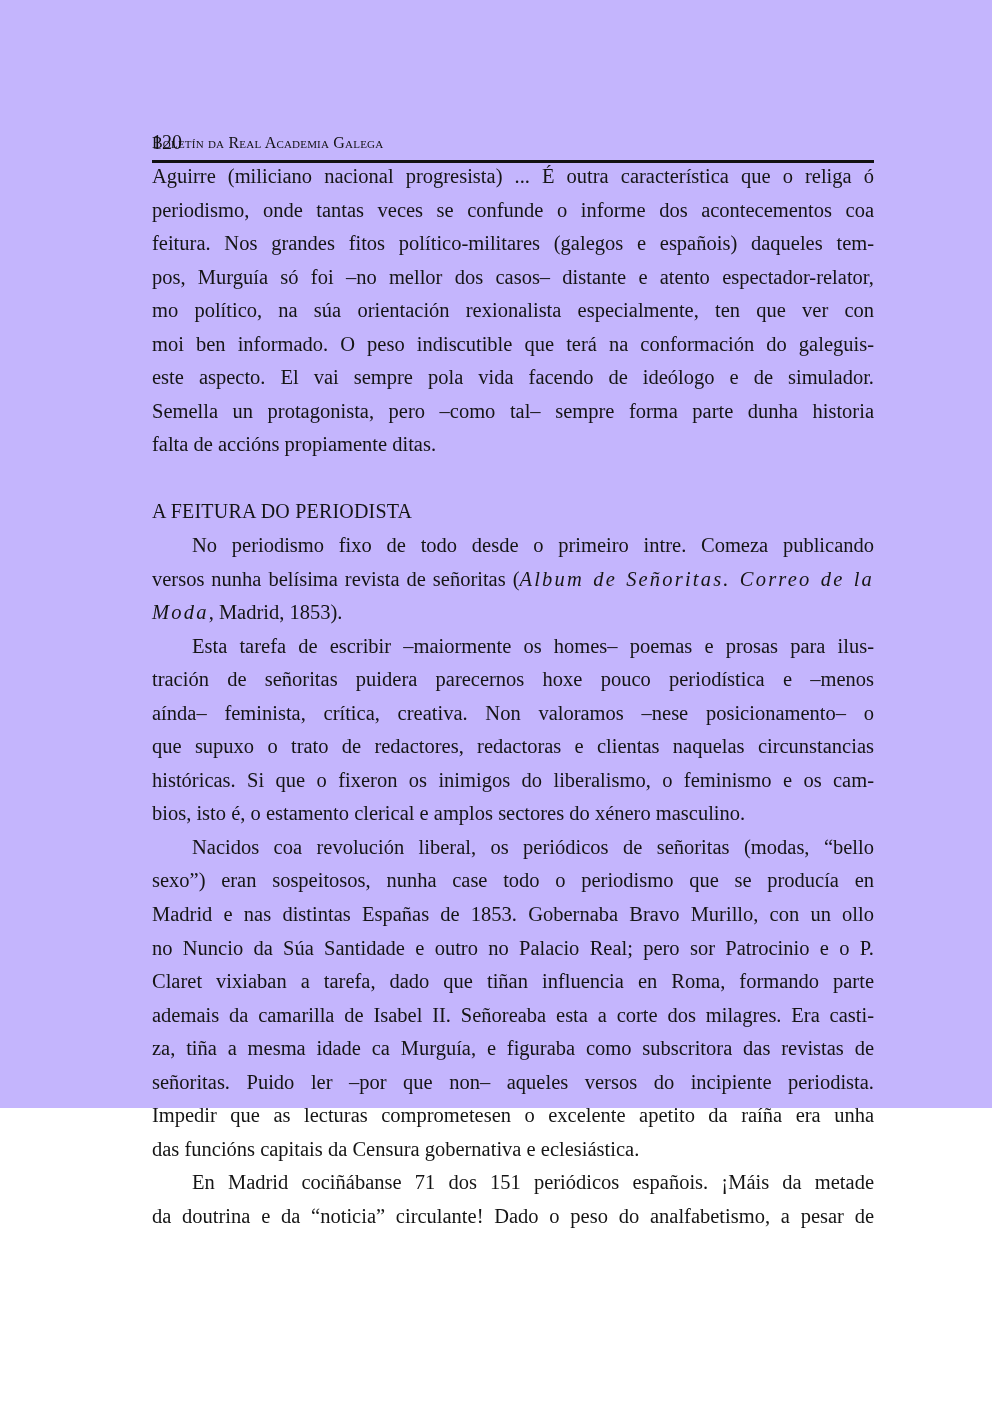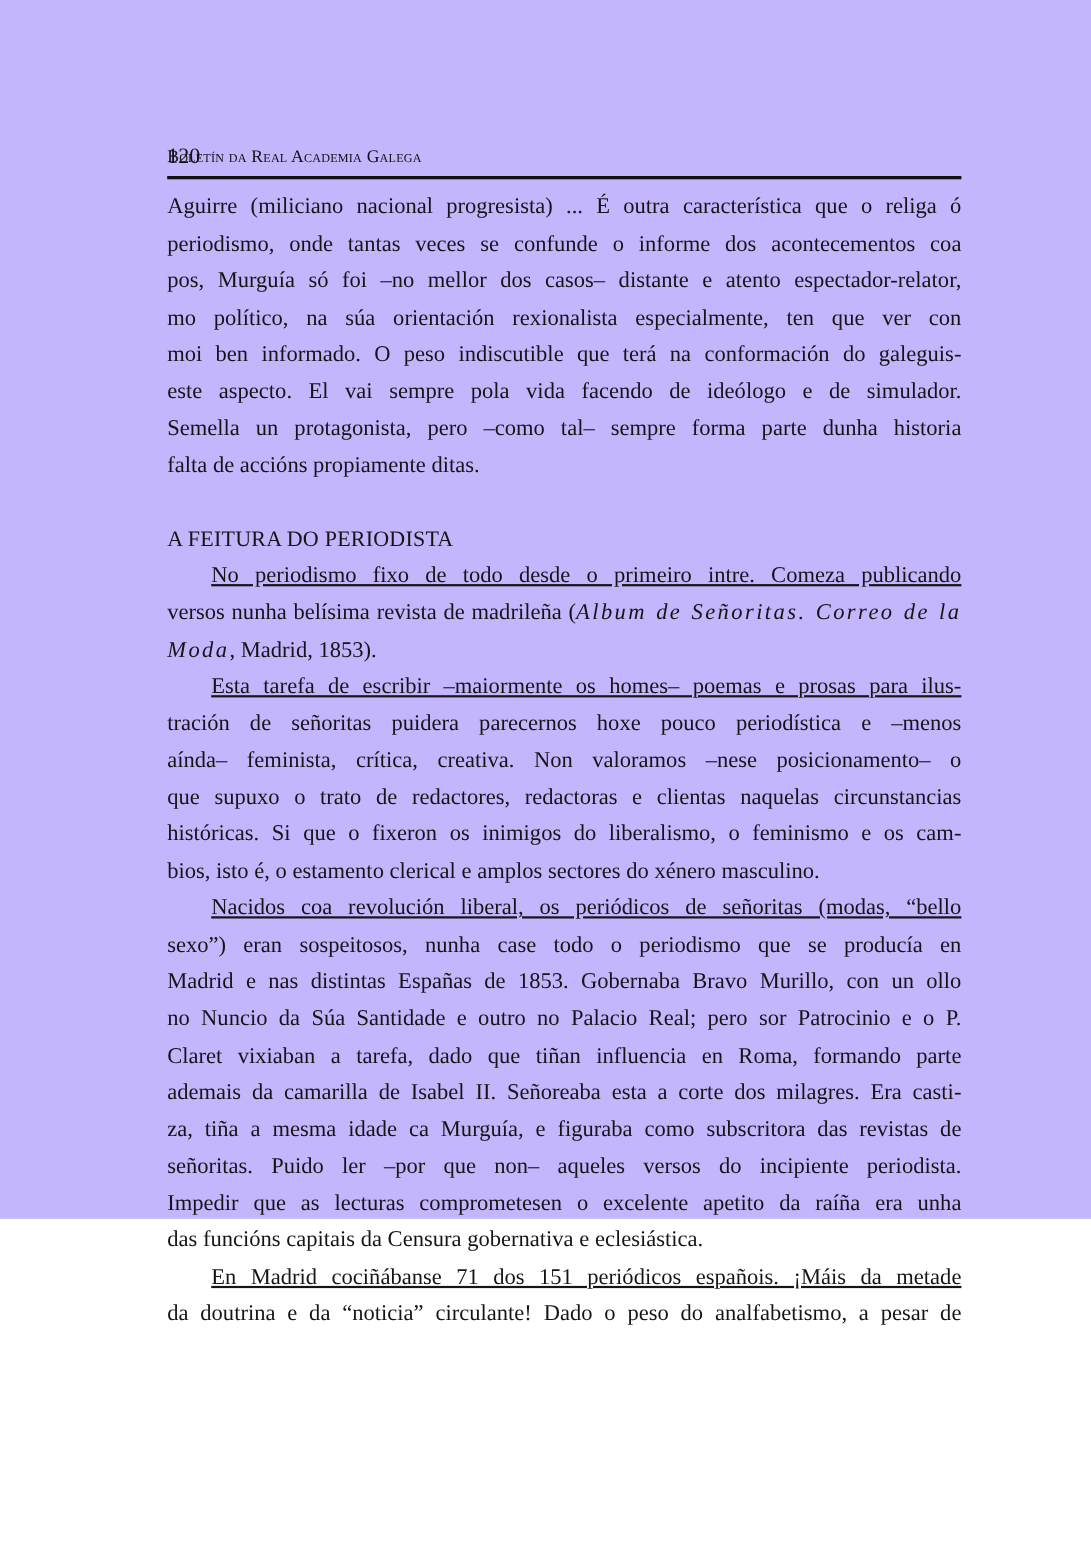--- a/index.html
+++ b/index.html
@@ -2,59 +2,60 @@
 <html><head>
 <meta charset="utf-8">
 <style>
   html, body { margin: 0; padding: 0; background: #ffffff; }
   body { width: 992px; height: 1417px; position: relative; overflow: hidden; }
   .page { position: absolute; left: 0; top: 0; width: 992px; height: 1108px; background: #c4b5fd; }
   .header { position: absolute; left: 152px; top: 131px; width: 722px; height: 28px; font-family: "Liberation Serif", "DejaVu Serif", serif; color: #111; }
   .page-number { position: absolute; left: 0; top: 0; font-size: 20px; }
   .running-title { position: absolute; left: 0; right: 0; top: 3px; text-align: left; font-size: 16px; font-variant: small-caps; letter-spacing: 0.2px; }
   .rule { position: absolute; left: 152px; top: 160px; width: 722px; height: 3px; background: #111; }
-  .body-text { position: absolute; left: 152px; top: 172px; width: 722px; font-family: "Liberation Serif", "DejaVu Serif", serif; font-size: 20.5px; color: #151515; }
+  .body-text { position: absolute; left: 152px; top: 160px; width: 722px; font-family: "Liberation Serif", "DejaVu Serif", serif; font-size: 20.5px; color: #151515; }
   .line { height: 33.55px; line-height: 33.55px; white-space: nowrap; text-align: justify; text-align-last: justify; overflow: visible; }
   .line.last { text-align-last: left; }
-  .line.indent { padding-left: 40px; text-decoration: underline; }
+  .line.indent { padding-left: 40px; }
   .gap { height: 33.5px; }
   .heading { font-size: 20px; text-align-last: left; letter-spacing: 0.2px; }
   .ital { font-style: italic; letter-spacing: 2.2px; }
 </style>
 </head>
 <body>
 
 <div class="page">
 
   <div class="header">
     <span class="page-number">120</span>
     <div class="running-title">Boletín da Real Academia Galega</div>
   </div>
   <div class="rule"></div>
 
   <div class="body-text">
 
     <div>
       <div class="line">Aguirre (miliciano nacional progresista) ... É outra característica que o religa ó</div>
       <div class="line">periodismo, onde tantas veces se confunde o informe dos acontecementos coa</div>
+      <div class="line">feitura. Nos grandes fitos político-militares (galegos e españois) daqueles tem-</div>
       <div class="line">pos, Murguía só foi –no mellor dos casos– distante e atento espectador-relator,</div>
       <div class="line">mo político, na súa orientación rexionalista especialmente, ten que ver con</div>
       <div class="line">moi ben informado. O peso indiscutible que terá na conformación do galeguis-</div>
       <div class="line">este aspecto. El vai sempre pola vida facendo de ideólogo e de simulador.</div>
       <div class="line">Semella un protagonista, pero –como tal– sempre forma parte dunha historia</div>
       <div class="line last">falta de accións propiamente ditas.</div>
     </div>
 
     <div class="gap"></div>
 
     <div class="line heading">A FEITURA DO PERIODISTA</div>
 
     <div>
       <div class="line indent">No periodismo fixo de todo desde o primeiro intre. Comeza publicando</div>
-      <div class="line"><span>versos nunha belísima revista de madrileña (</span><span class="ital">Album de Señoritas. Correo de la</span></div>
+      <div class="line"><span>versos nunha belísima revista de señoritas (</span><span class="ital">Album de Señoritas. Correo de la</span></div>
       <div class="line last"><span class="ital">Moda</span><span>, Madrid, 1853).</span></div>
     </div>
 
     <div>
       <div class="line indent">Esta tarefa de escribir –maiormente os homes– poemas e prosas para ilus-</div>
       <div class="line">tración de señoritas puidera parecernos hoxe pouco periodística e –menos</div>
       <div class="line">aínda– feminista, crítica, creativa. Non valoramos –nese posicionamento– o</div>
       <div class="line">que supuxo o trato de redactores, redactoras e clientas naquelas circunstancias</div>
       <div class="line">históricas. Si que o fixeron os inimigos do liberalismo, o feminismo e os cam-</div>
       <div class="line last">bios, isto é, o estamento clerical e amplos sectores do xénero masculino.</div>

